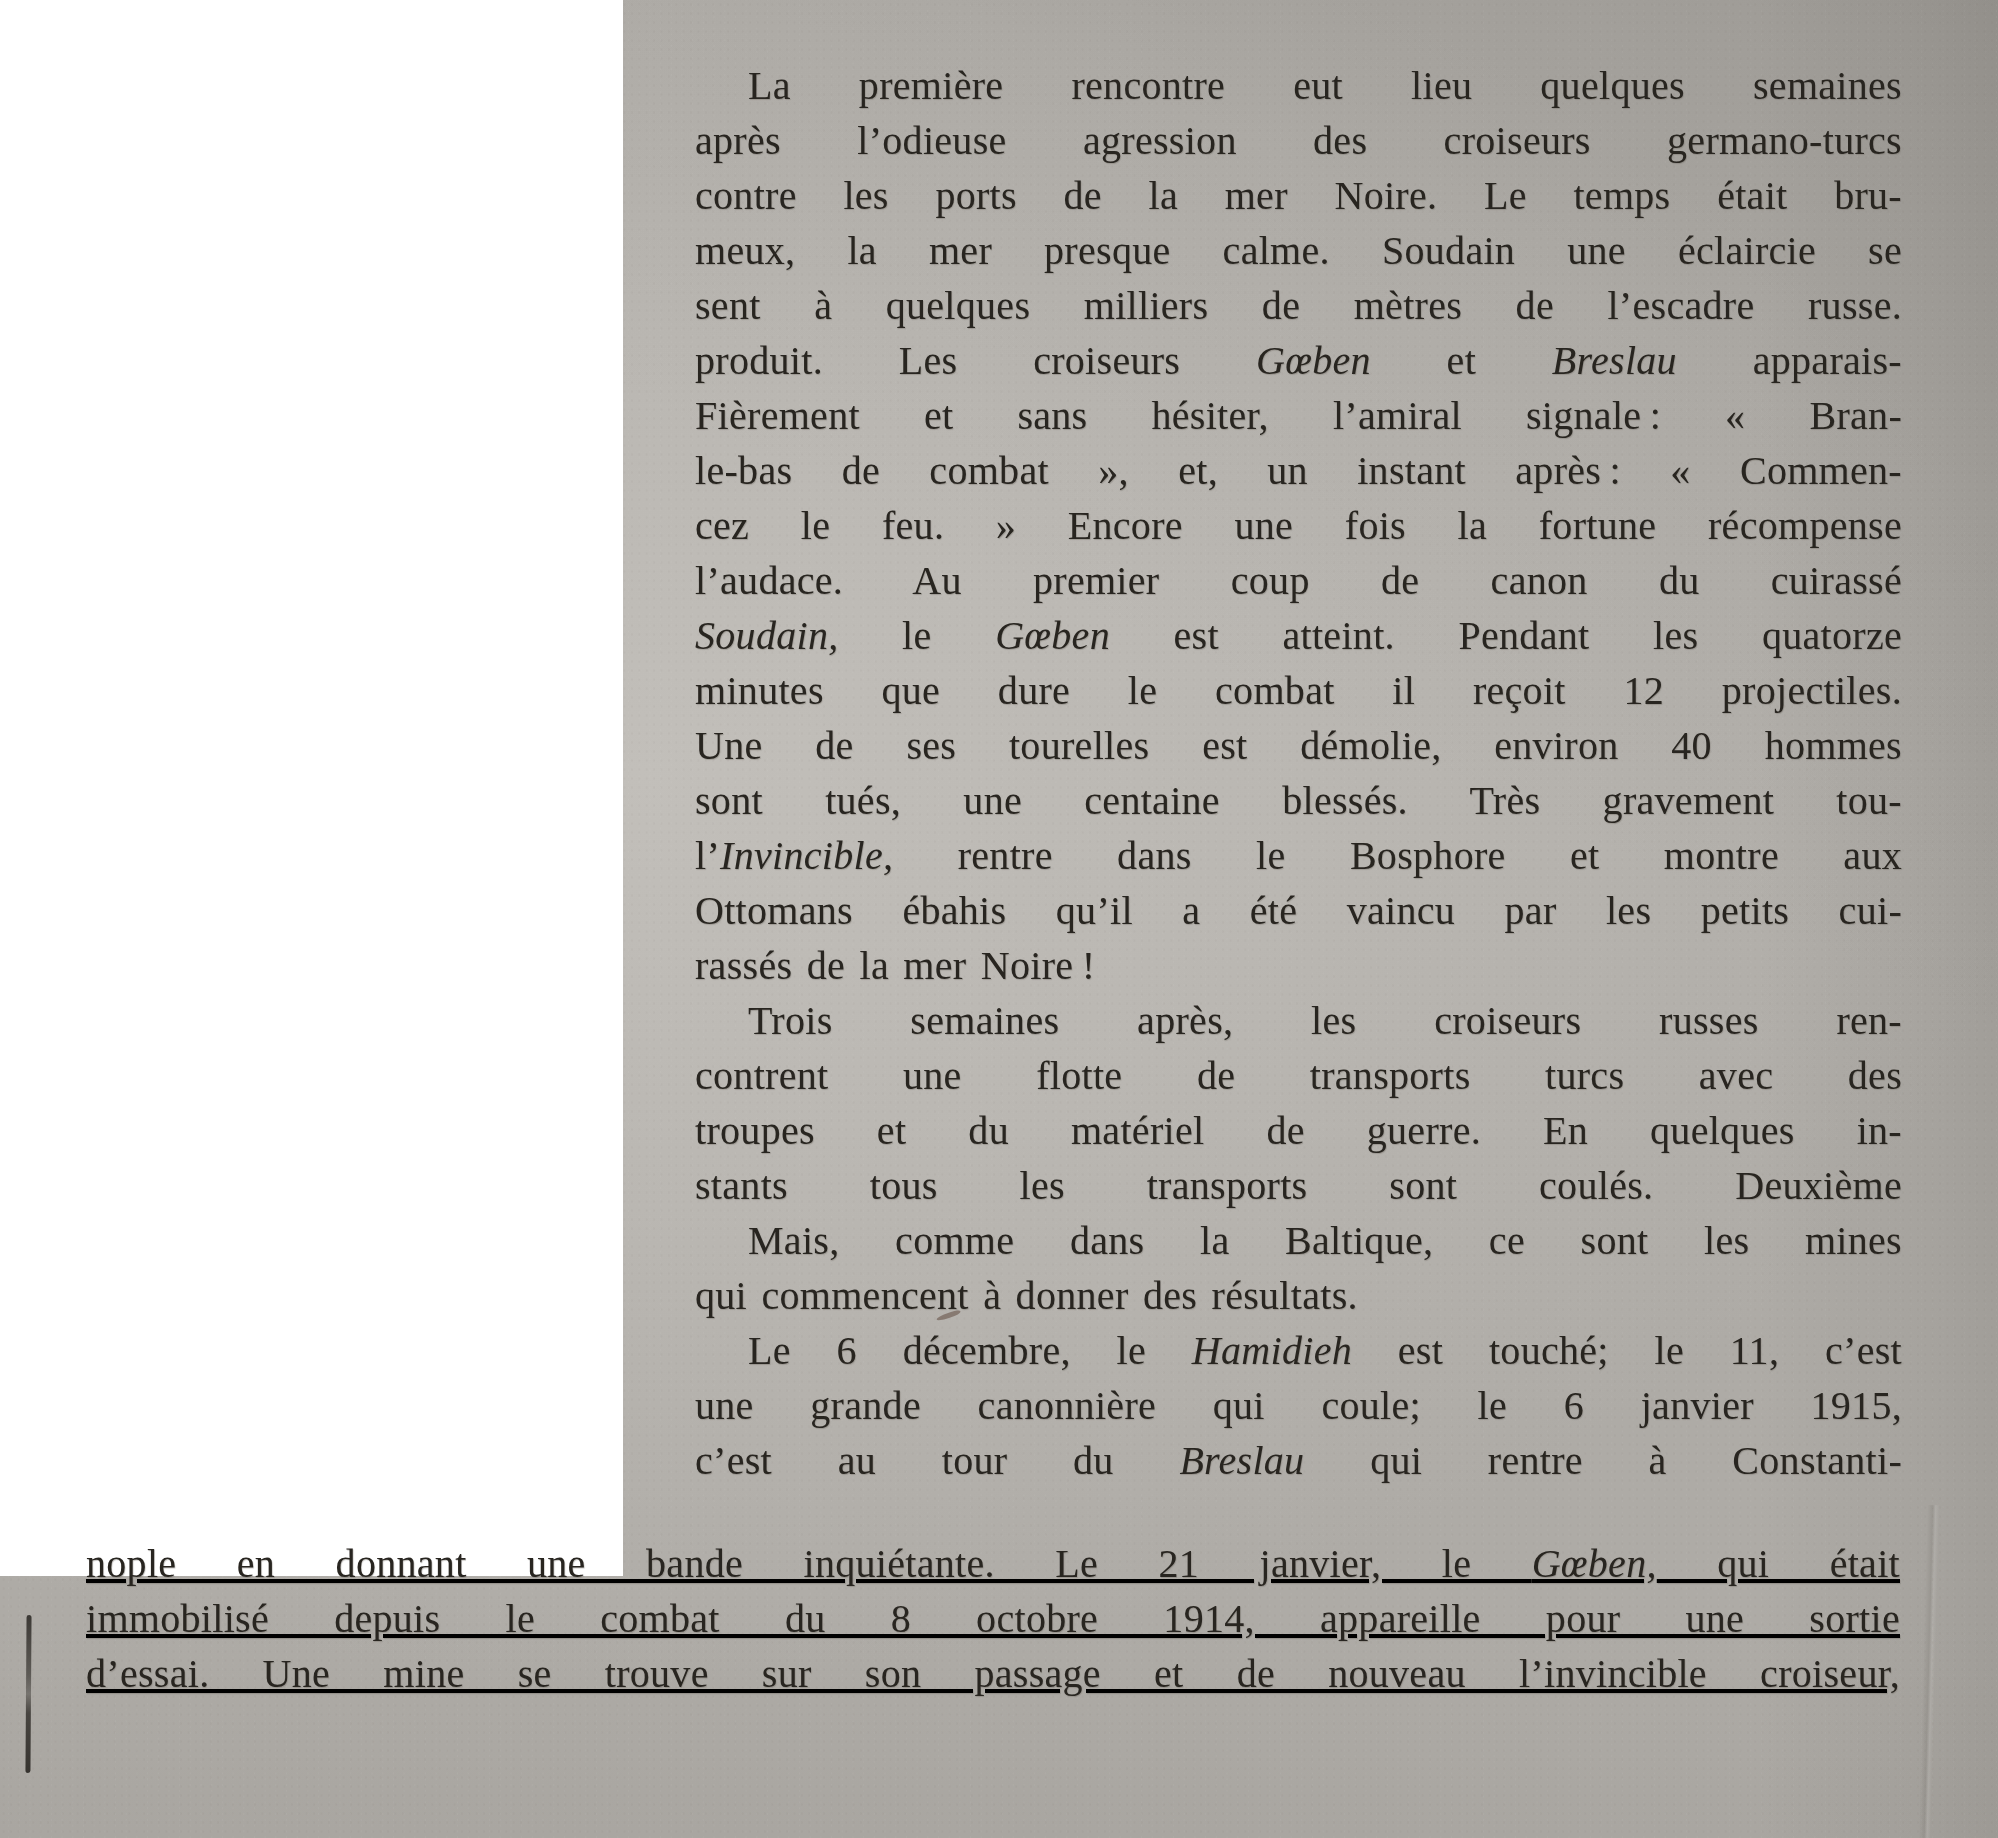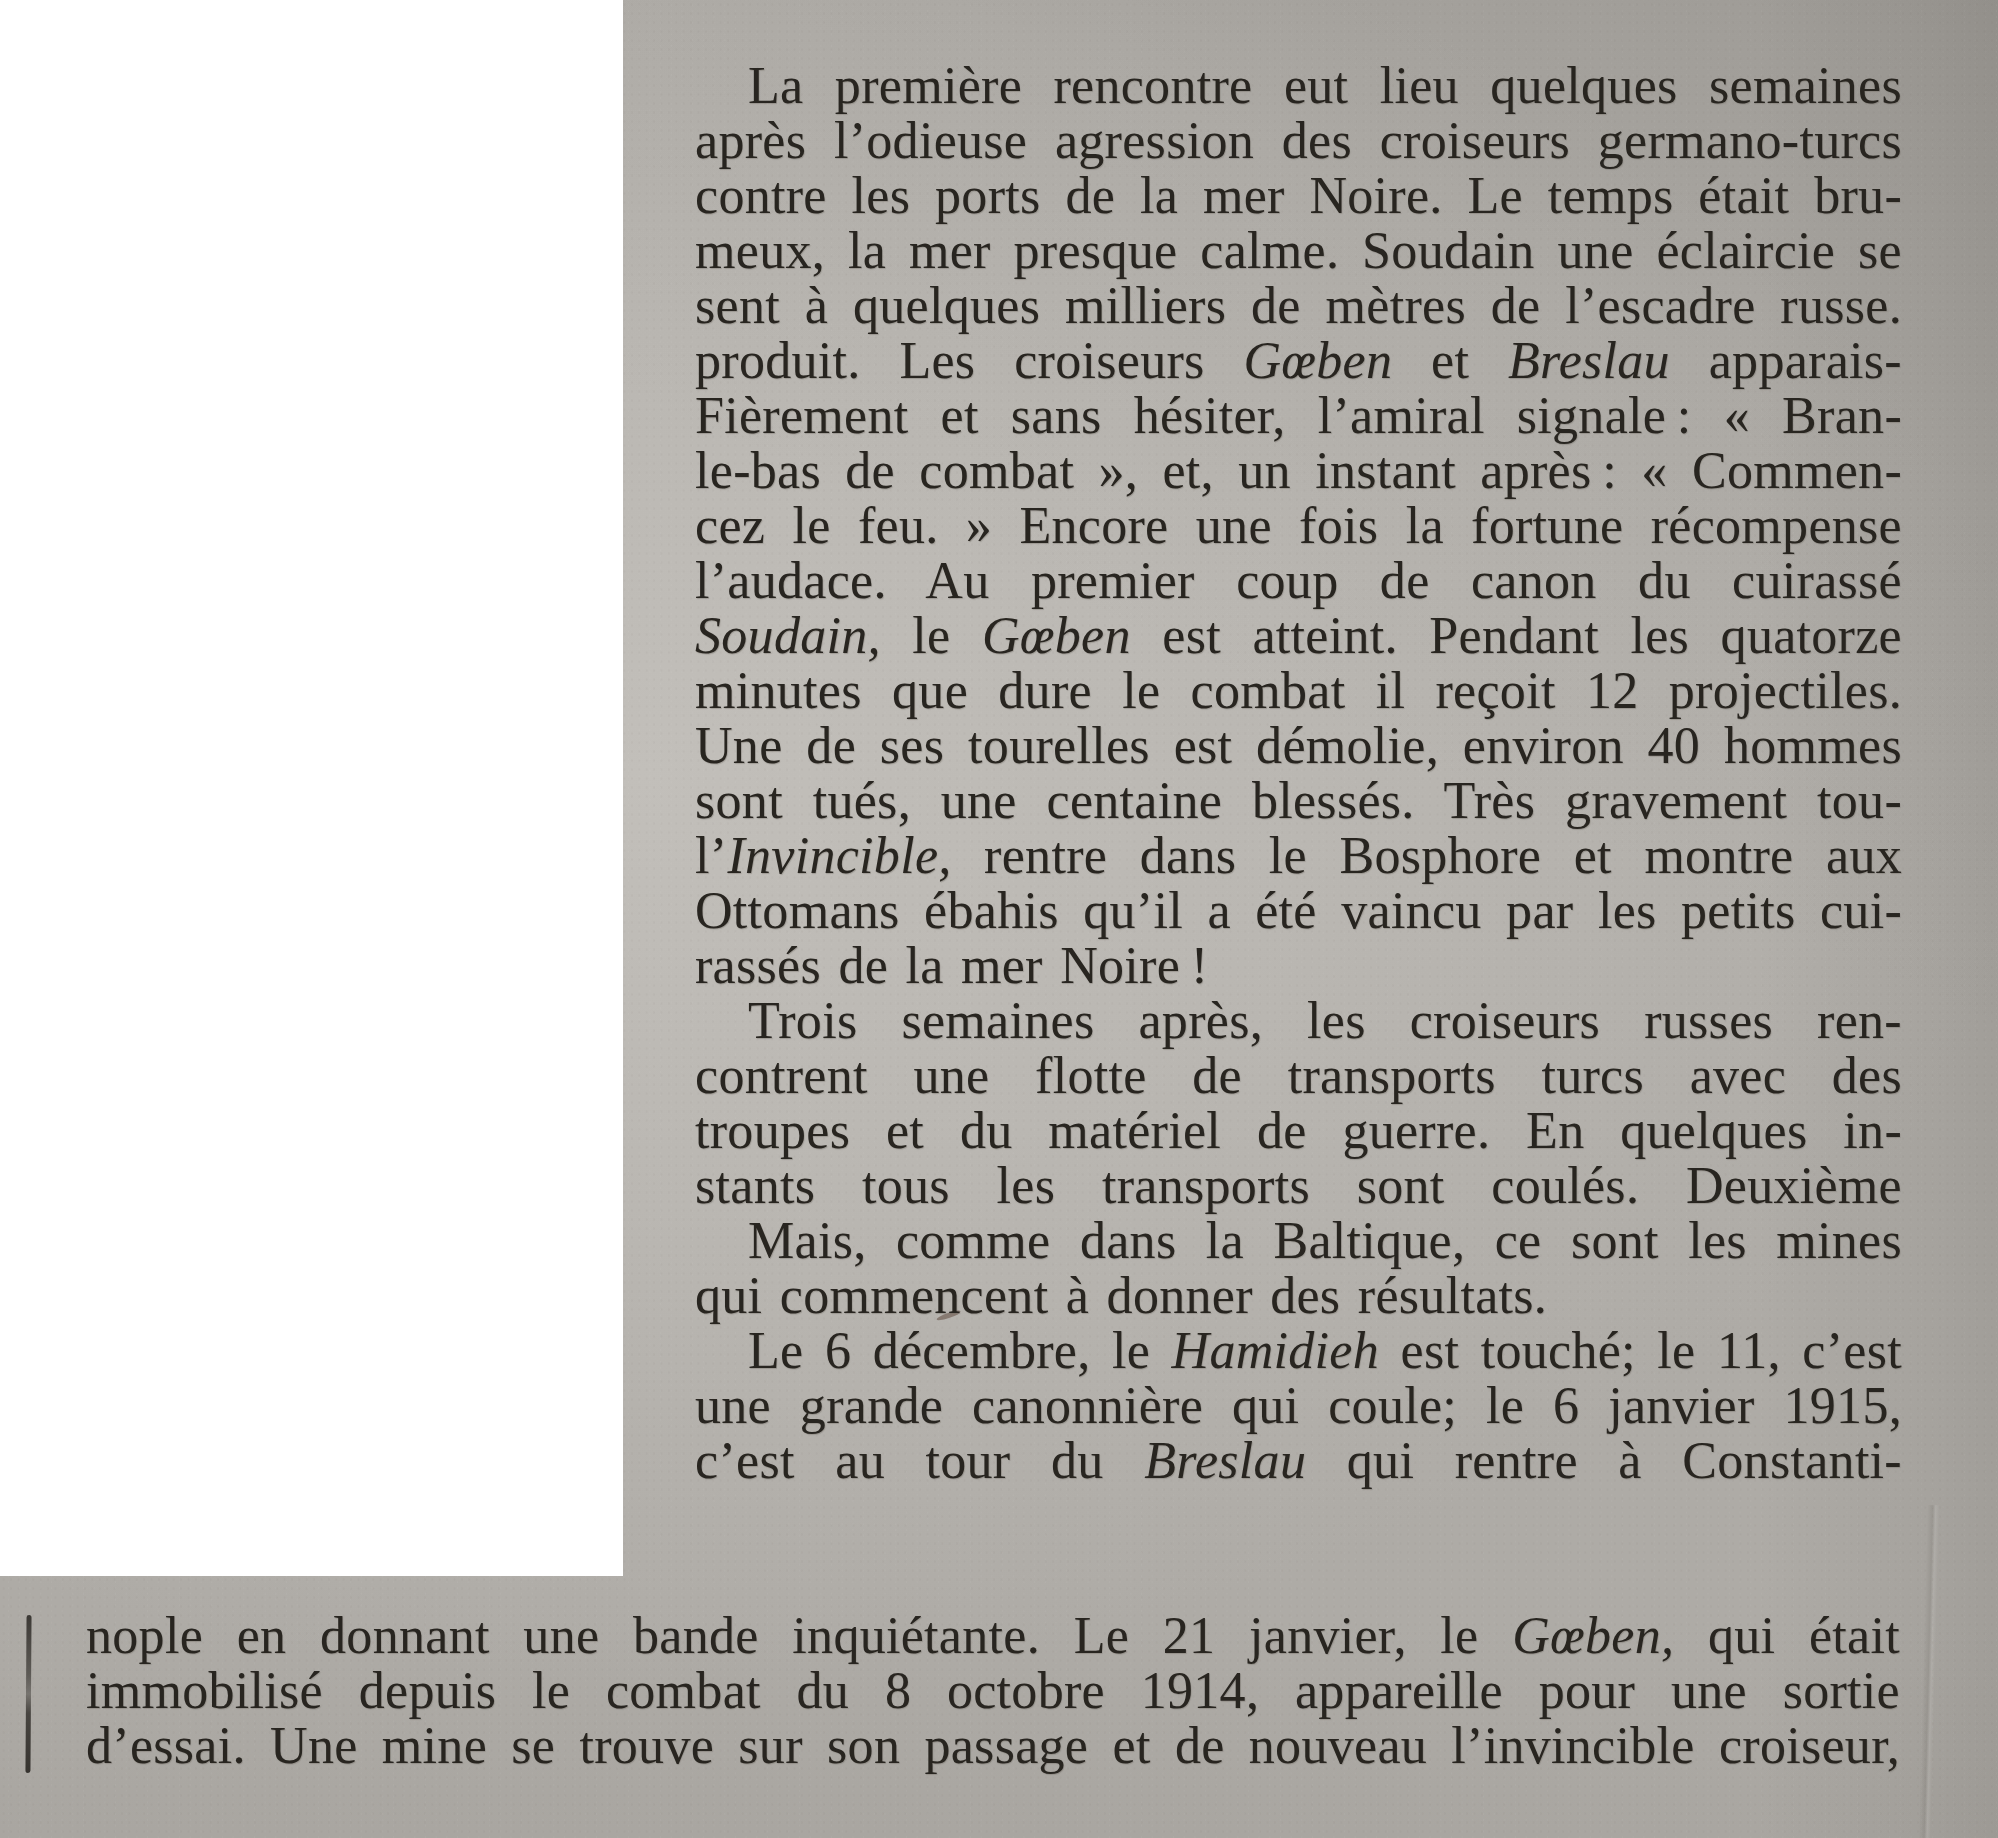--- a/index.html
+++ b/index.html
@@ -90,25 +90,26 @@
   
   #col-text {
     position: absolute;
     left: 695px;
     top: 58px;
     width: 1207px;
   }
   #bottom-text {
     position: absolute;
     left: 86px;
-    top: 1608px;
+    top: 1536px;
     width: 1814px;
+    text-decoration: underline;
   }
   .tline {
-    font-size: 52px;
+    font-size: 40px;
     line-height: 55px;
     color: #282520;
     text-align: justify;
     text-align-last: justify;
     letter-spacing: 0.3px;
     word-spacing: 4.1px;
     white-space: normal;
     text-shadow: 0.7px 1.2px 0.8px rgba(110,104,96,0.38);
   }
   .tline.indent { text-indent: 53px; }

